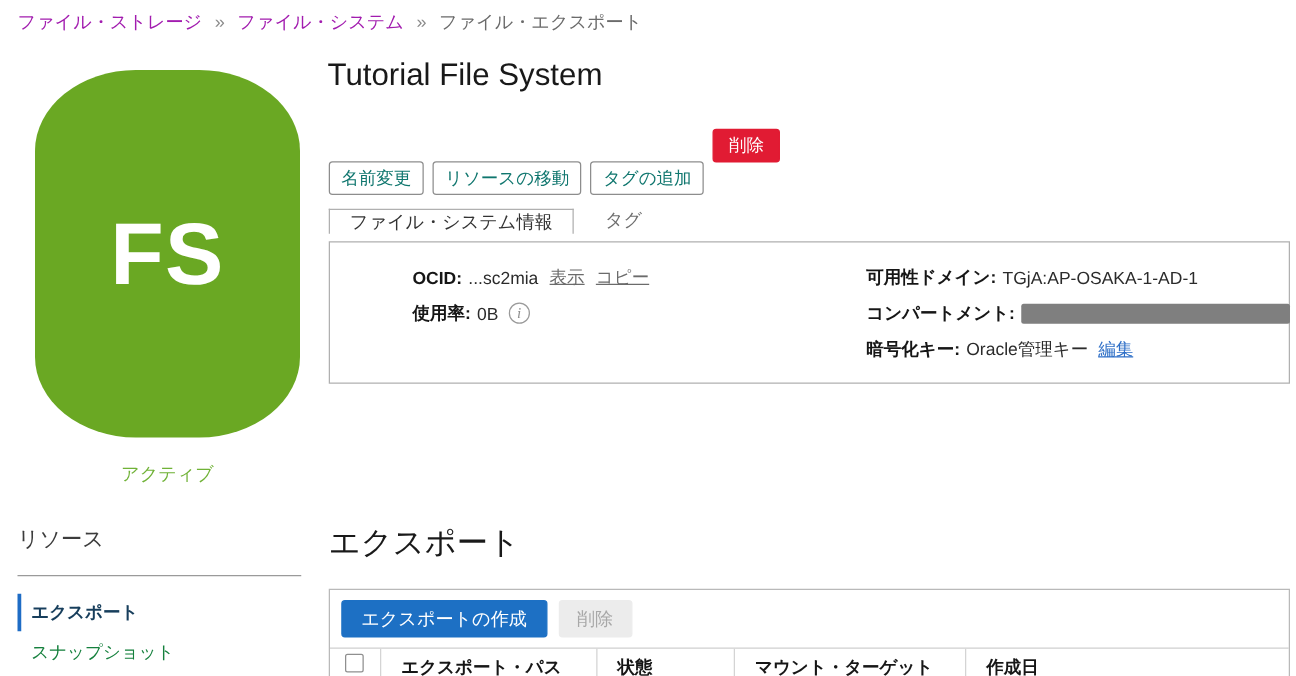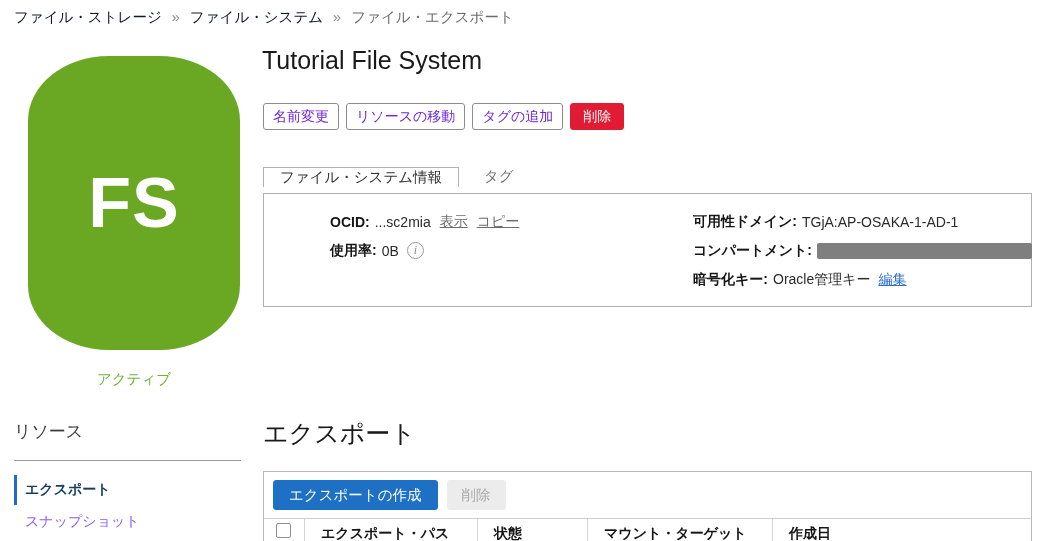--- a/index.html
+++ b/index.html
@@ -9,21 +9,21 @@
     overflow:hidden;
     background:#ffffff;
     font-family:"Liberation Sans", sans-serif;
     font-size:14px;
     color:#2b2b2b;
   }
   a { text-decoration:none; cursor:pointer; }
 
   
   .breadcrumb { position:absolute; left:14px; top:8px; font-size:14.5px; }
-  .breadcrumb a { color:#0f172a; }
+  .breadcrumb a { color:#a21caf; }
   .breadcrumb .sep { color:#8b8b8b; margin:0 6px; }
   .breadcrumb .current { color:#6b6b6b; }
 
   
   .fs-icon {
     position:absolute; left:28px; top:56px; width:212px; height:294px;
     background:#6aa823;
     border-radius:38% 38% 38% 38% / 22% 22% 22% 22%;
     display:flex; align-items:center; justify-content:center;
   }
@@ -33,21 +33,21 @@
   .entity-status {
     position:absolute; left:28px; top:370px; width:212px;
     text-align:center; color:#70b237; font-size:14.5px;
   }
 
   
   .page-title { position:absolute; left:262px; top:46px; font-size:25px; font-weight:normal; color:#191919; }
   .action-bar { position:absolute; left:263px; top:103px; display:flex; gap:7px; }
   .btn { font-family:inherit; font-size:14px; height:27px; padding:0 9px; border-radius:3px;
          display:inline-flex; align-items:center; cursor:pointer; }
-  .btn-secondary { background:#ffffff; border:1px solid #8d8d8d; color:#6d28d9; }
+  .btn-secondary { background:#ffffff; border:1px solid #8d8d8d; color:#0f766e;margin-top:26px; }
   .btn-danger { background:#e11b33; border:1px solid #e11b33; color:#ffffff; padding:0 12px; }
 
   
   .tab-wrap { position:absolute; left:263px; top:160px; width:769px; }
   .tabs { display:flex; height:33px; position:relative; z-index:2;align-items:center; }
   .tab-active {
     width:196px; background:#ffffff; border:1px solid #b0b0b0; border-bottom:none;
     display:flex; align-items:center; justify-content:center;
     color:#333333; font-size:14.5px; margin-bottom:-1px; cursor:default;
   }
@@ -74,21 +74,21 @@
   
   .sidebar { position:absolute; left:14px; top:420px; width:227px; }
   .sidebar h3 { font-size:17px; font-weight:normal; color:#3c3c3c; }
   .sidebar .divider { border-bottom:1px solid #9a9a9a; margin-top:17px; }
   .side-item-active {
     margin-top:14px; height:30px; display:flex; align-items:center;
     border-left:3px solid #1e6cc5; padding-left:8px;
     color:#173e5c; font-weight:bold; cursor:pointer;
   }
   .side-item-link { margin-top:5px; height:24px; display:flex; align-items:center;
-    padding-left:11px; color:#8b5cf6; cursor:pointer; }
+    padding-left:11px; color:#15803d; cursor:pointer; }
 
   
   .exports { position:absolute; left:263px; top:417px; width:769px; }
   .exports h2 { font-size:25px; font-weight:normal; color:#191919; }
   .table-panel { margin-top:21px; border:1px solid #b9b9b9; background:#ffffff; }
   .toolbar { padding:8px 9px; display:flex; gap:9px; }
   .btn-primary {
     background:#1d70c4; border:1px solid #1d70c4; color:#ffffff;
     height:30px; padding:0 15px; font-size:14.5px;
   }

